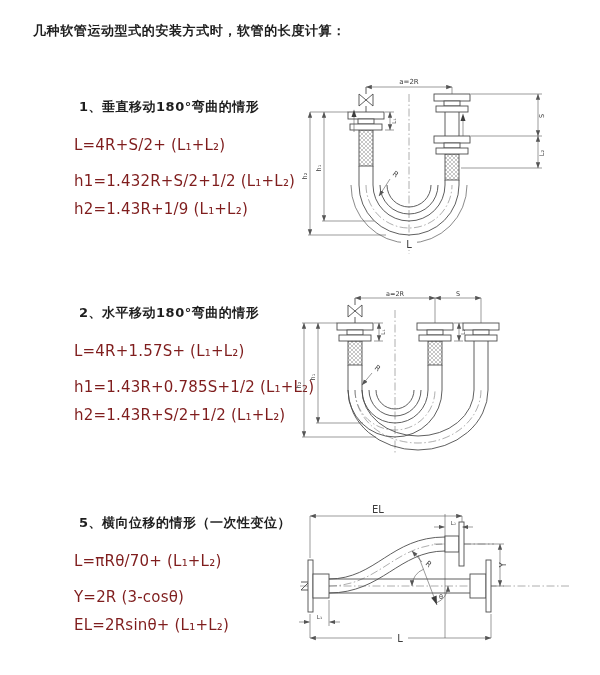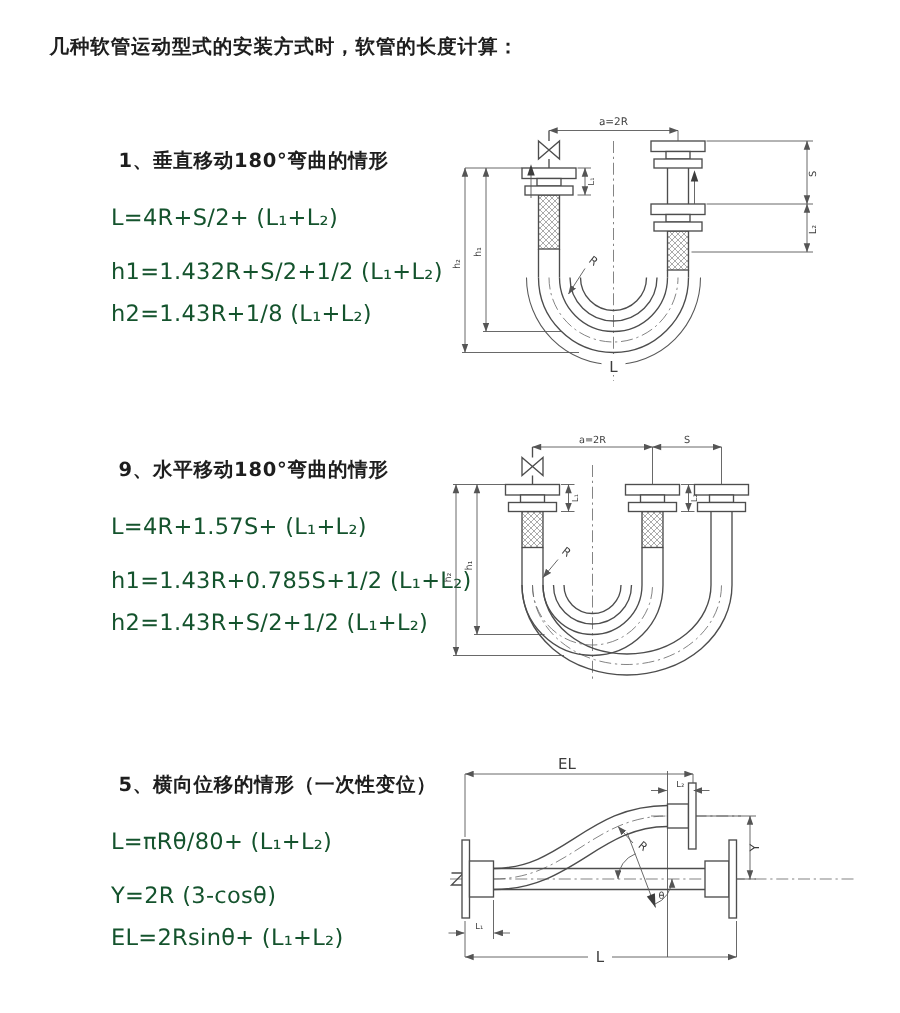--- a/index.html
+++ b/index.html
@@ -3,21 +3,21 @@
 <meta charset="utf-8">
 <style>
   html,body{margin:0;padding:0;background:#fff;}
   .page{position:relative;width:600px;height:675px;background:#ffffff;overflow:hidden;
         font-family:"DejaVu Sans","Liberation Sans",sans-serif;}
   .title{position:absolute;left:33px;top:22px;font-size:13px;font-weight:bold;
          color:#1e1e1e;letter-spacing:.6px;white-space:nowrap;}
   .sec{position:absolute;left:44px;width:260px;}
   .sec-head{position:absolute;left:0;top:0;font-size:13px;font-weight:bold;
             color:#1e1e1e;letter-spacing:.5px;white-space:nowrap;margin-left:35px;}
-  .formula{position:absolute;left:30px;font-size:15px;color:#14532d;
+  .formula{position:absolute;left:30px;font-size:15px;color:#7f1d1d;
            white-space:nowrap;letter-spacing:.2px;}
   .f1{top:38px}.f2{top:74px}.f3{top:102px}
   .sec1{top:98px}.sec2{top:304px}.sec3{top:514px}
   svg.diag{position:absolute;}
   .ln{stroke:#4d4d4d;stroke-width:.9;fill:none;}
   .thin{stroke:#585858;stroke-width:.6;fill:none;}
   .cl{stroke:#6a6a6a;stroke-width:.55;fill:none;stroke-dasharray:8 2.5 1.5 2.5;}
   .fl{fill:#ffffff;stroke:#4d4d4d;stroke-width:.9;}
   .br{stroke:#4d4d4d;stroke-width:.9;}
   .dt{fill:#3d3d3d;font-family:"DejaVu Sans",sans-serif;}
@@ -27,33 +27,33 @@
 <body>
 
 <div class="page">
 
   <div class="title">几种软管运动型式的安装方式时，软管的长度计算：</div>
 
   <div class="sec sec1">
     <div class="sec-head">1、垂直移动180°弯曲的情形</div>
     <div class="formula f1">L=4R+S/2+ (L₁+L₂)</div>
     <div class="formula f2">h1=1.432R+S/2+1/2 (L₁+L₂)</div>
-    <div class="formula f3">h2=1.43R+1/8 (L₁+L₂)</div>
+    <div class="formula f3">h2=1.43R+1/9 (L₁+L₂)</div>
   </div>
 
   <div class="sec sec2">
-    <div class="sec-head">9、水平移动180°弯曲的情形</div>
+    <div class="sec-head">2、水平移动180°弯曲的情形</div>
     <div class="formula f1">L=4R+1.57S+ (L₁+L₂)</div>
     <div class="formula f2">h1=1.43R+0.785S+1/2 (L₁+L₂)</div>
     <div class="formula f3">h2=1.43R+S/2+1/2 (L₁+L₂)</div>
   </div>
 
   <div class="sec sec3">
     <div class="sec-head">5、横向位移的情形（一次性变位）</div>
-    <div class="formula f1">L=πRθ/80+ (L₁+L₂)</div>
+    <div class="formula f1">L=πRθ/70+ (L₁+L₂)</div>
     <div class="formula f2">Y=2R (3-cosθ)</div>
     <div class="formula f3">EL=2Rsinθ+ (L₁+L₂)</div>
   </div>
 
   <svg class="diag" style="left:300px;top:64px" width="262" height="196" viewBox="0 0 262 196">
     <defs>
       <pattern id="br1" width="4" height="4" patternUnits="userSpaceOnUse">
         <path d="M0 4 L4 0 M0 0 L4 4" stroke="#8f8f8f" stroke-width=".5" fill="none"></path>
       </pattern>
       <marker id="a1e" markerWidth="7" markerHeight="5" refX="5.8" refY="2.2" orient="auto" markerUnits="userSpaceOnUse">

